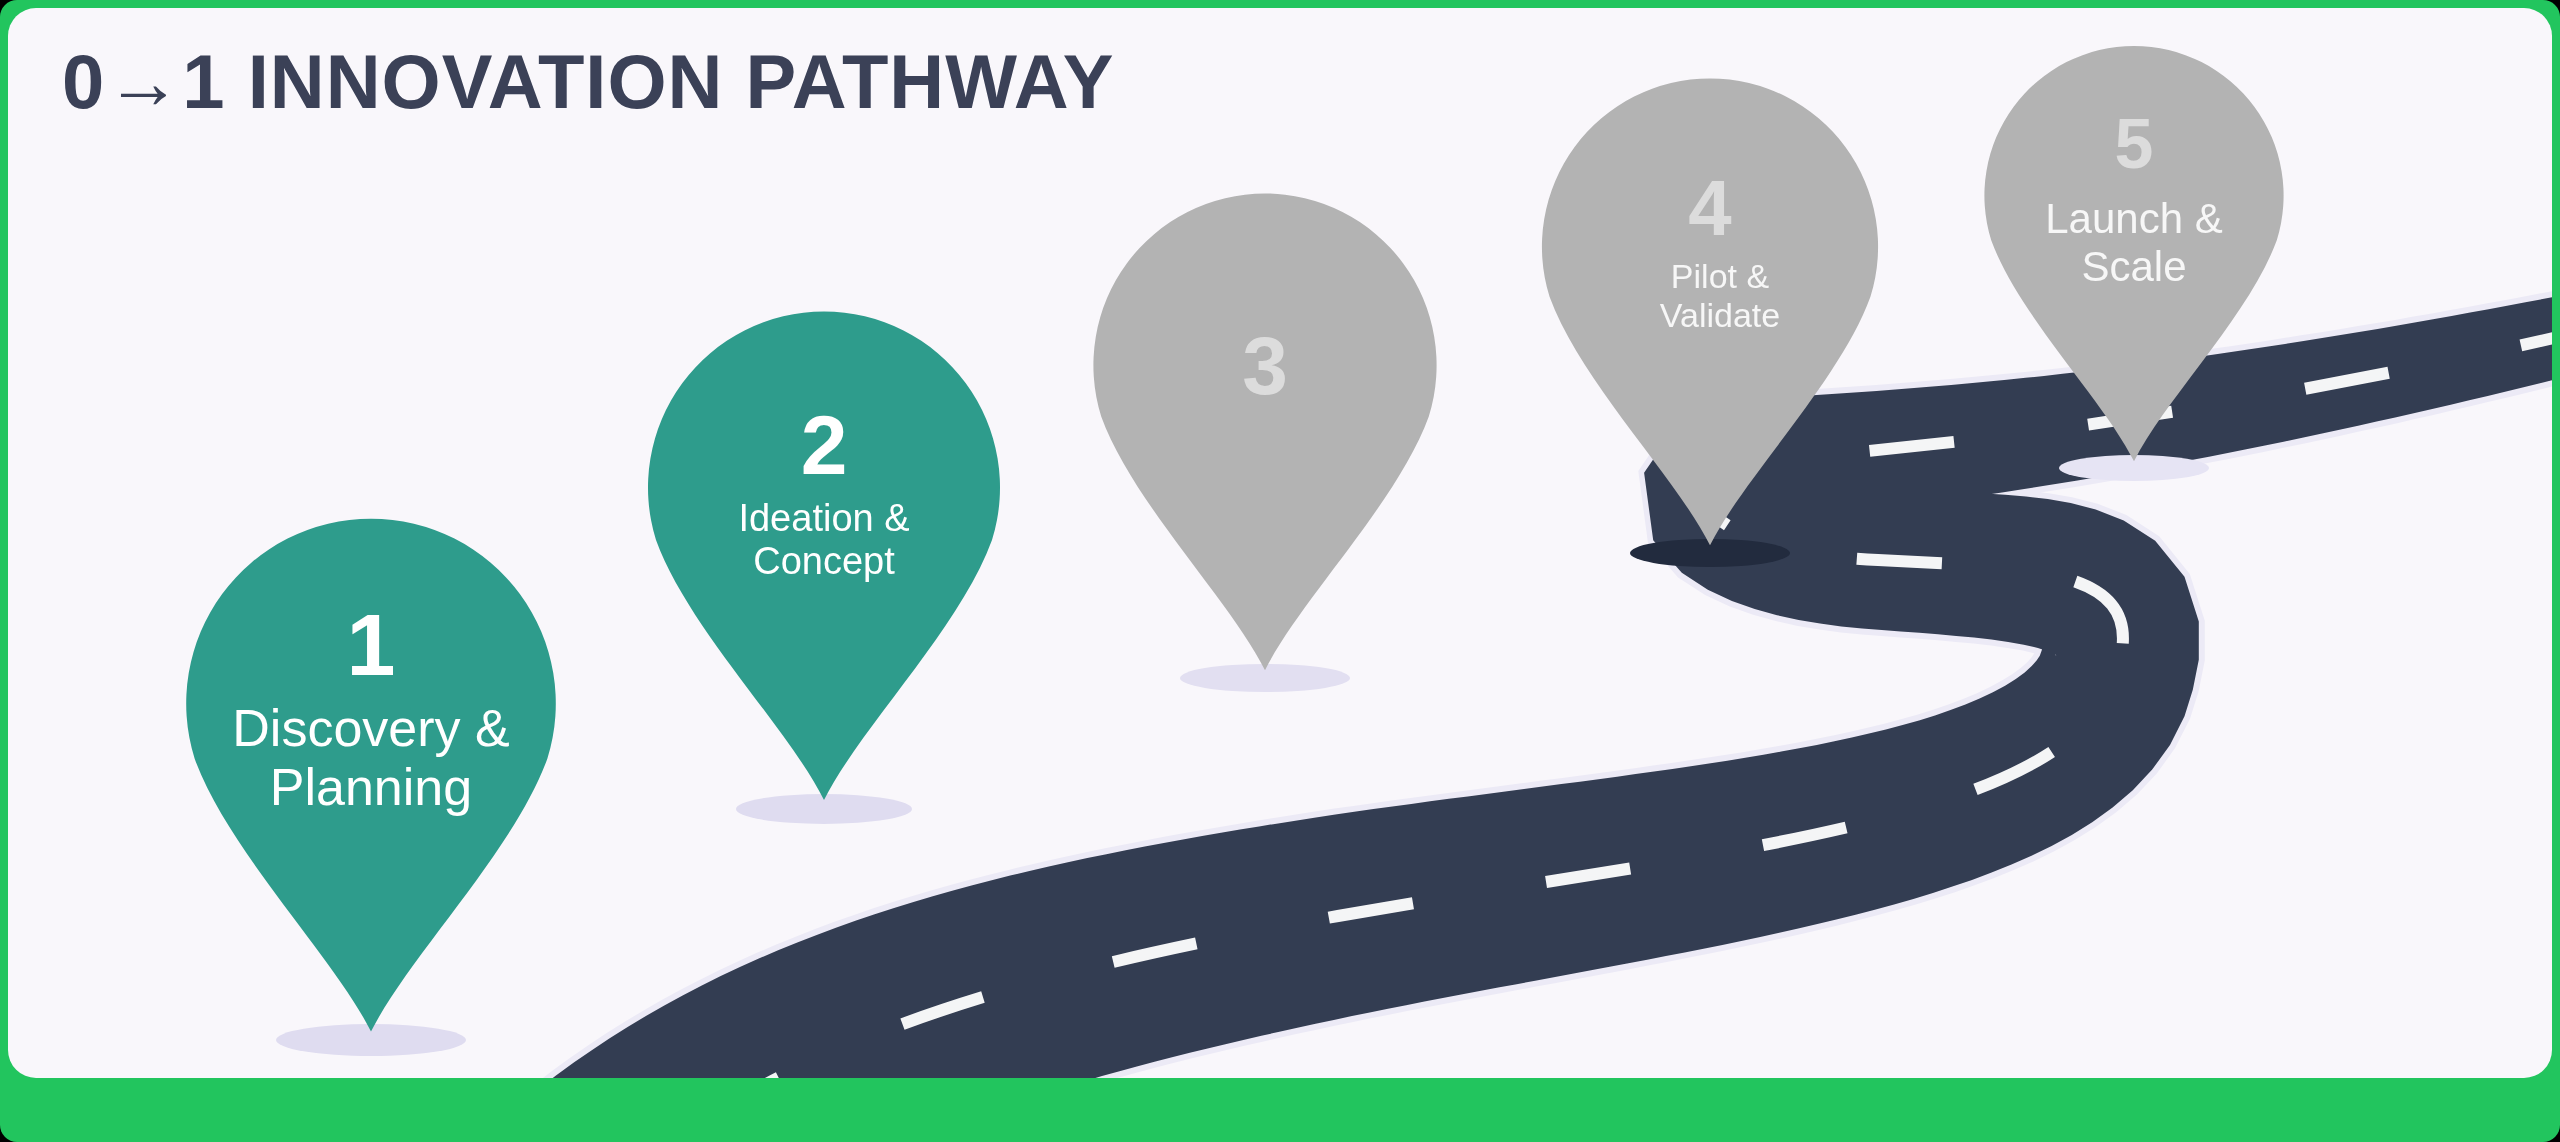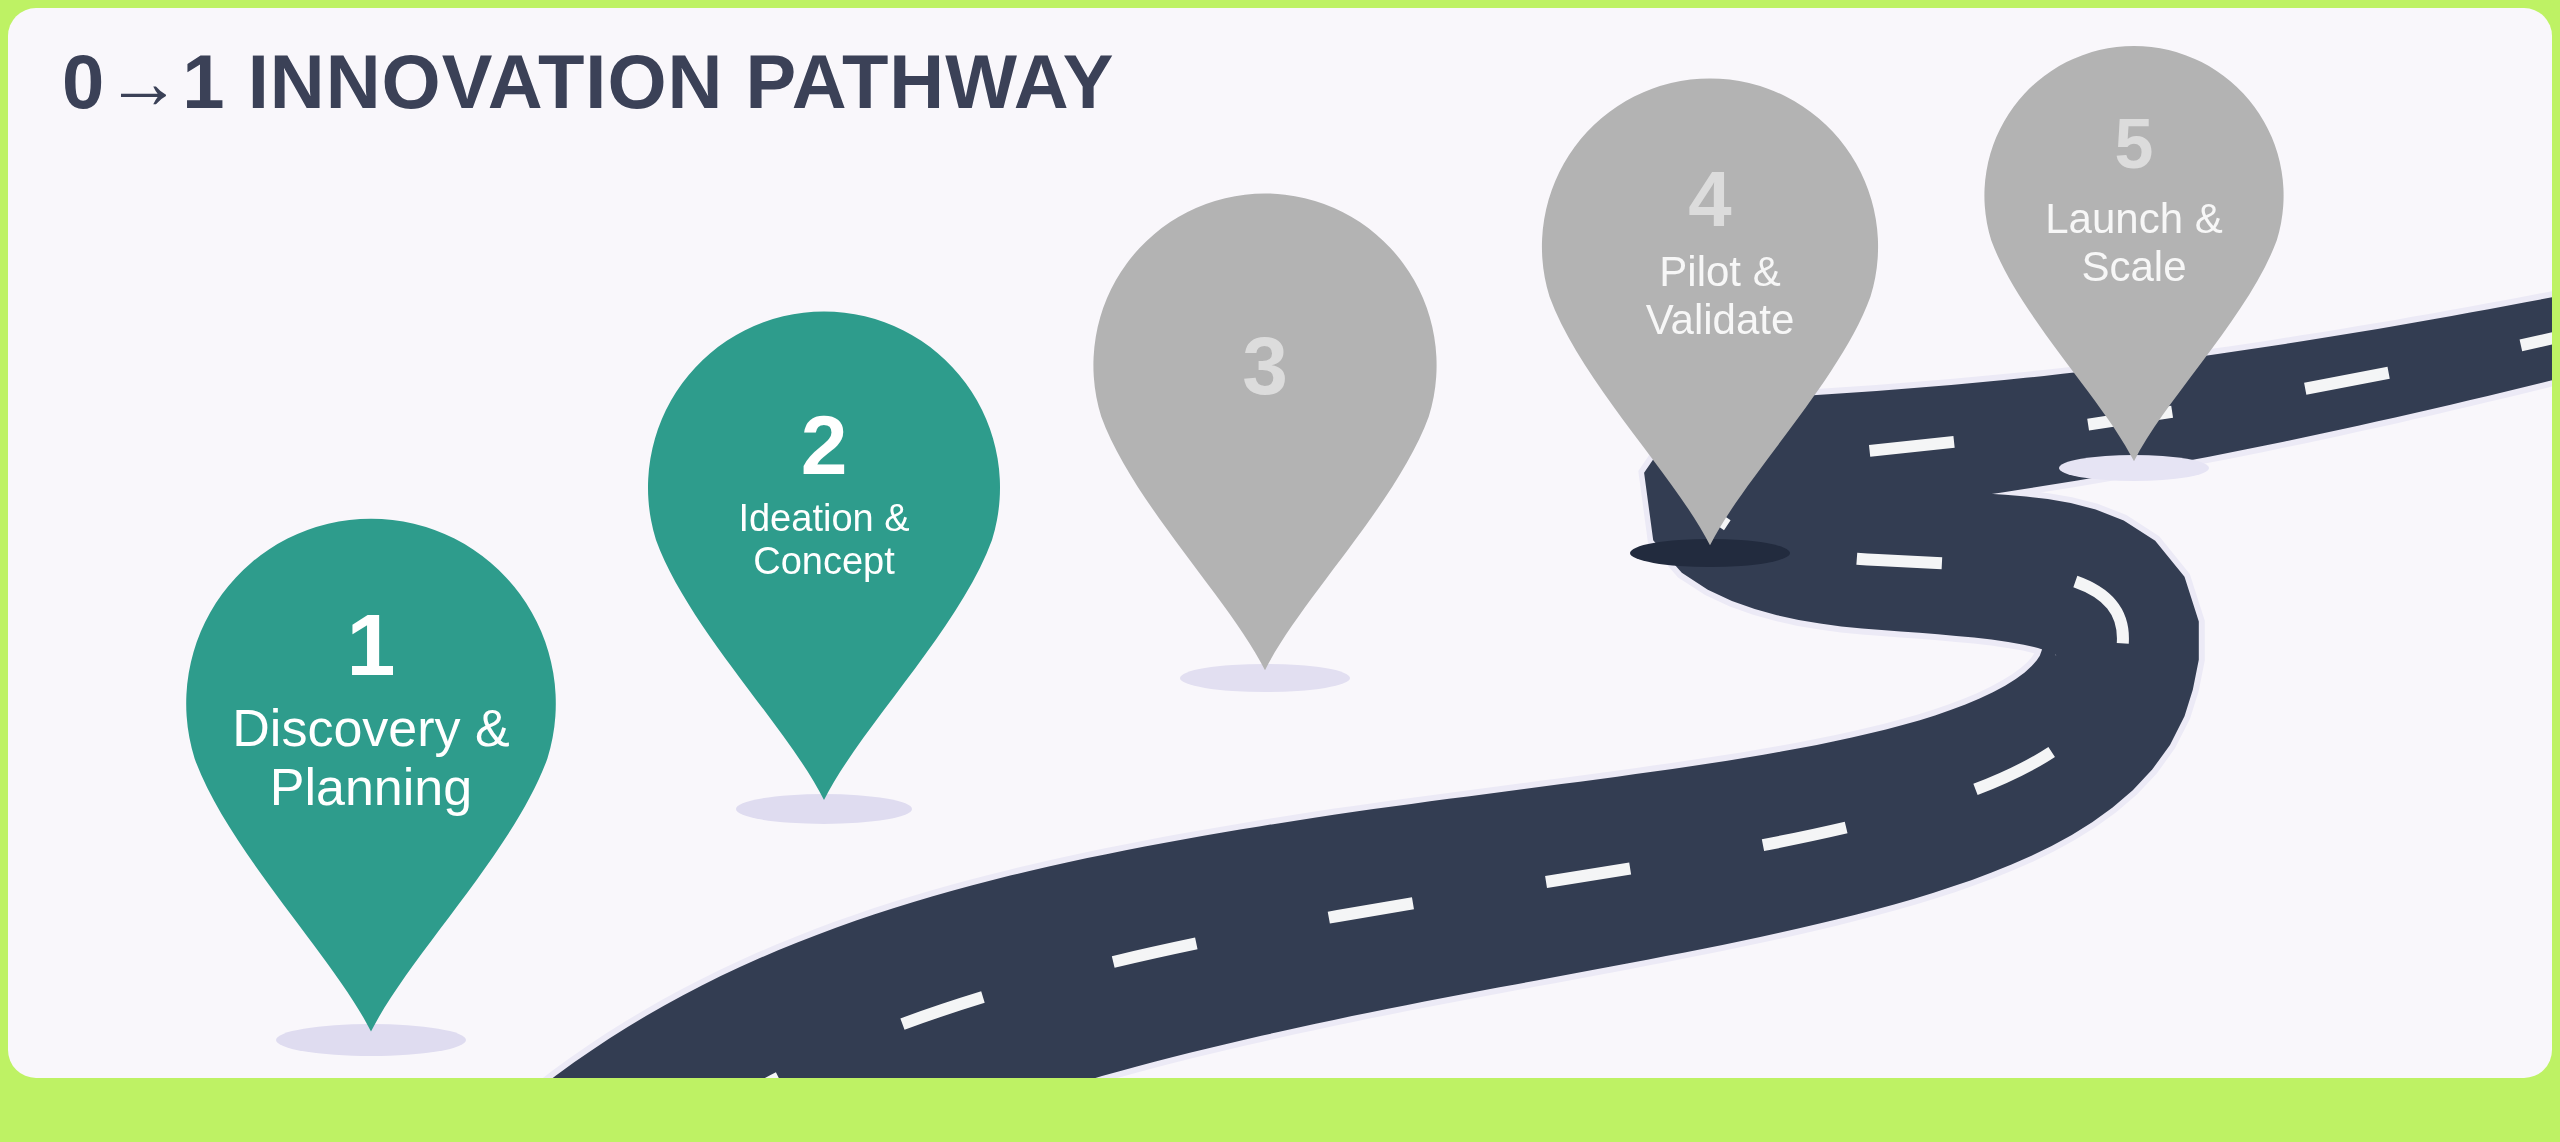--- a/index.html
+++ b/index.html
@@ -2,21 +2,21 @@
 <html><head>
 <meta charset="utf-8">
 <style>
   html,body{margin:0;padding:0;}
   body{
     width:2560px;height:1142px;position:relative;
     background:#000;
     font-family:"Liberation Sans","DejaVu Sans",sans-serif;
     overflow:hidden;
   }
-  .canvas{position:absolute;inset:0;background:#bef264;}
+  .canvas{position:absolute;inset:0;background:#22c55e;border-radius:17px;}
   .panel{
     position:absolute;left:8px;top:8px;right:8px;bottom:64px;
     background:#f9f7fb;border-radius:28px;overflow:hidden;
   }
   .page-title{
     position:absolute;left:54px;top:30px;z-index:4;
     font-size:76px;font-weight:700;letter-spacing:1px;
     color:#3b4157;white-space:nowrap;
   }
   #road-svg{position:absolute;inset:0;width:100%;height:100%;z-index:1;}
@@ -38,21 +38,21 @@
   .pin-5{left:1956px;top:35px;width:340px;height:425px;}
 
   .pin-1 .pin-number{font-size:88px;}
   .pin-2 .pin-number{font-size:84px;}
   .pin-3 .pin-number{font-size:82px;}
   .pin-4 .pin-number{font-size:78px;}
   .pin-5 .pin-number{font-size:70px;}
   .pin-1 .pin-label{font-size:52px;}
   .pin-2 .pin-label{font-size:38px;}
   .pin-3 .pin-label{font-size:48px;}
-  .pin-4 .pin-label{font-size:42px;margin-left:20px;}
+  .pin-4 .pin-label{font-size:34px;margin-left:20px;}
   .pin-5 .pin-label{font-size:42px;margin-top:6px;}
 
   .pin-shadow{position:absolute;z-index:2;border-radius:50%;}
   .shadow-1{left:268px;top:1016px;width:190px;height:32px;}
   .shadow-2{left:728px;top:786px;width:176px;height:30px;}
   .shadow-3{left:1172px;top:656px;width:170px;height:28px;}
   .shadow-4{left:1622px;top:531px;width:160px;height:28px;}
   .shadow-5{left:2051px;top:447px;width:150px;height:26px;}
 </style>
 </head>

